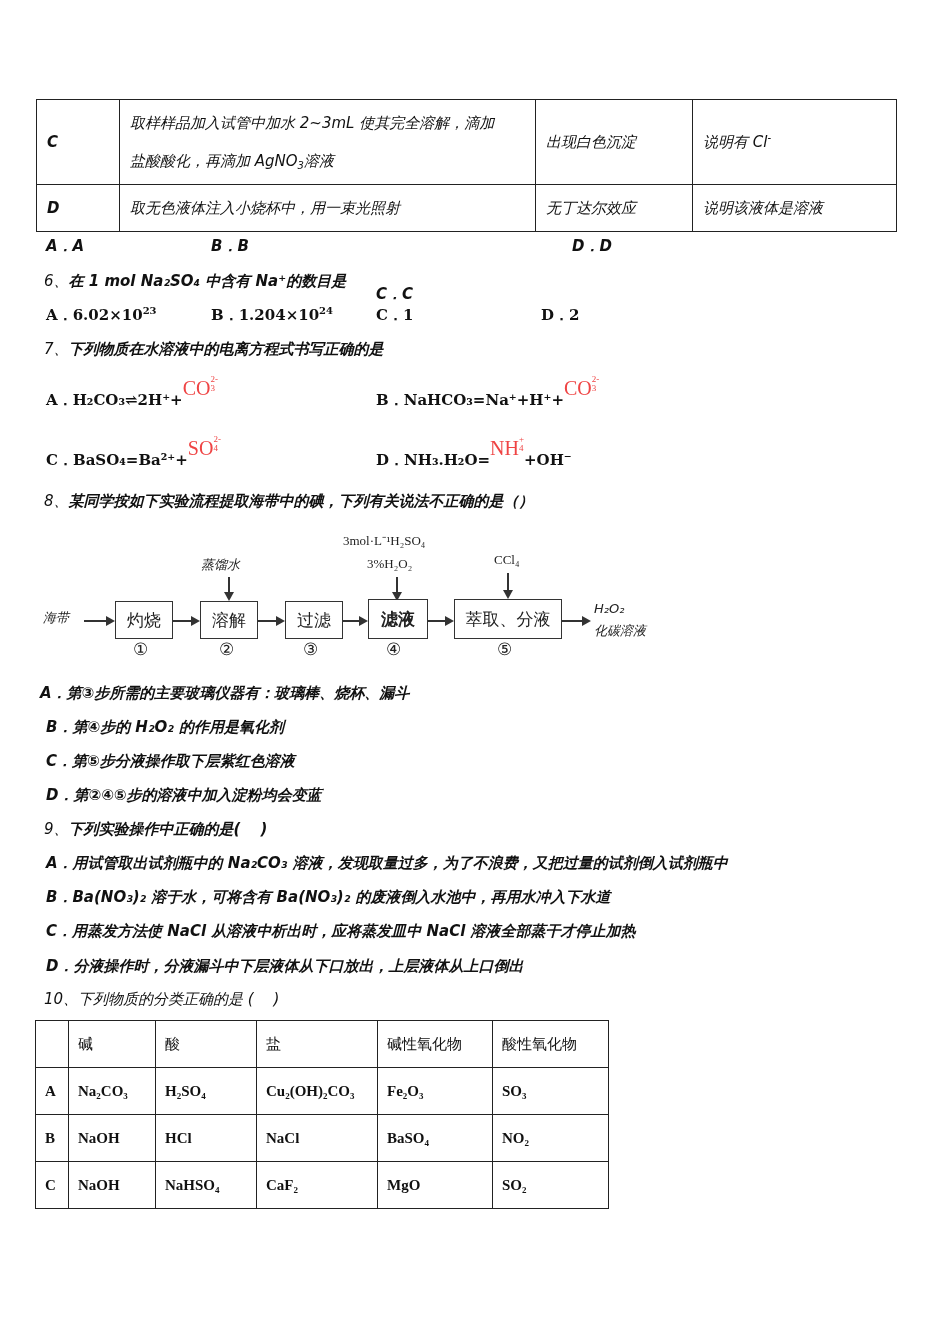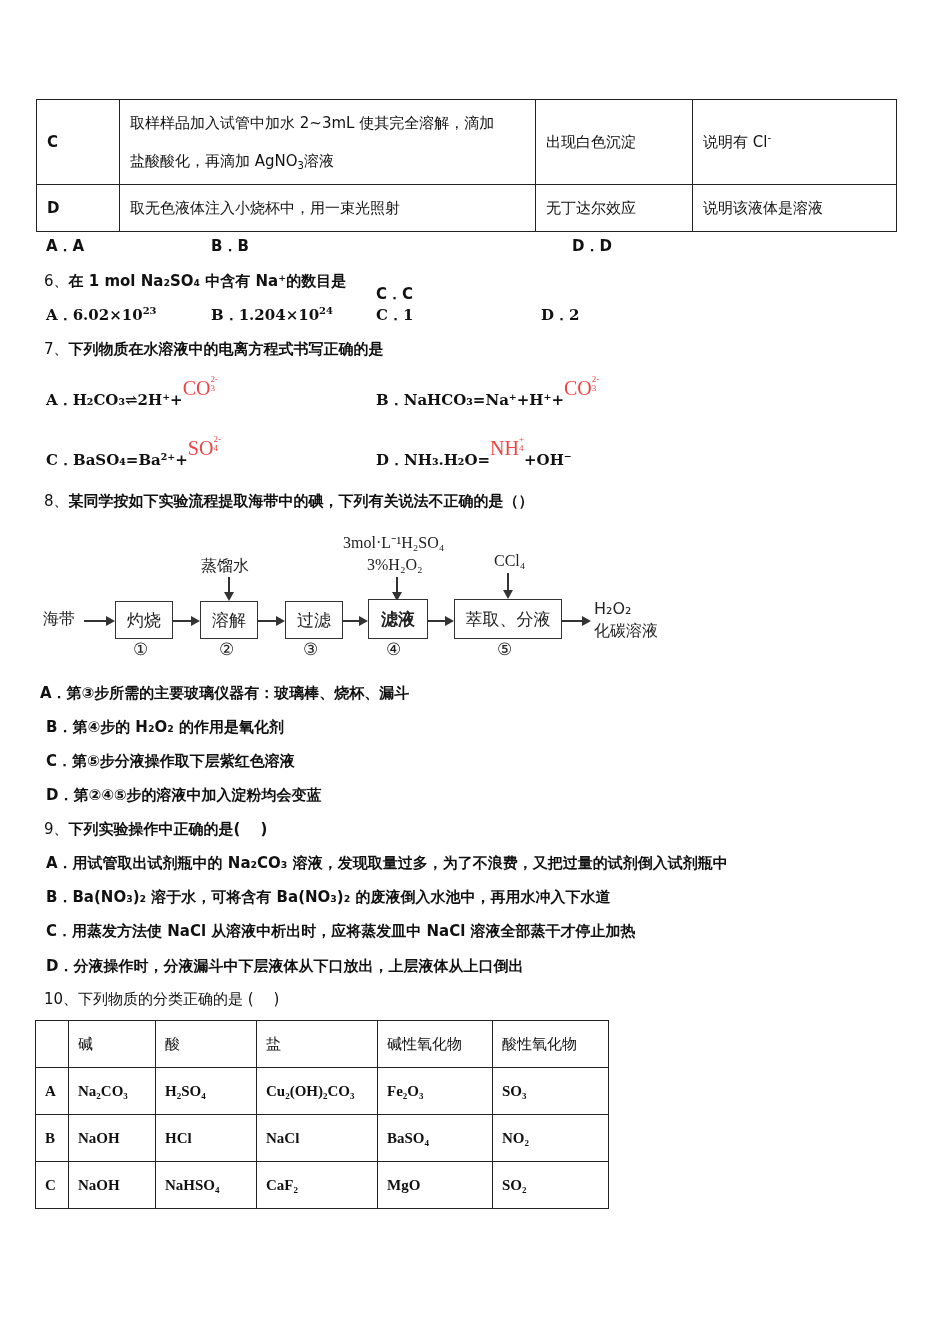--- a/index.html
+++ b/index.html
@@ -4,21 +4,21 @@
 <style>
   html, body { margin: 0; padding: 0; background: #ffffff; }
   body {
     width: 950px; height: 1344px; position: relative; overflow: hidden;
     font-family: "DejaVu Serif", "Liberation Serif", serif;
     color: #111;
   }
   .abs { position: absolute; }
   .b { font-weight: bold; }
   .txt { font-size: 15px; line-height: 20px; white-space: nowrap; }
-  .cn { font-family: "DejaVu Sans", "Liberation Sans", sans-serif; }
+  .cn { font-family: "DejaVu Sans", "Liberation Sans", sans-serif; font-style: italic; }
 
   
   table.t1 { position: absolute; left: 36px; top: 99px; width: 861px; border-collapse: collapse; }
   table.t1 td { border: 1.5px solid #222; font-size: 15px; padding: 0 10px; vertical-align: middle; }
   table.t1 td.letter { width: 62px; font-weight: bold; }
   table.t1 tr.rc td { height: 84px; }
   table.t1 tr.rd td { height: 46px; }
   .cellline { line-height: 38px; }
 
   
@@ -26,21 +26,21 @@
   table.t2 td { border: 1.5px solid #222; height: 46px; font-size: 15px; padding: 0 9px; vertical-align: middle; font-weight: bold; font-family: "Liberation Serif", serif; }
   table.t2 td.hd { font-weight: normal; font-family: "DejaVu Sans", sans-serif; }
 
   sub { font-size: 10px; vertical-align: -3px; line-height: 0; }
   sup { font-size: 10px; vertical-align: 6px; line-height: 0; }
   .ion { font-family: "Liberation Serif", serif; font-weight: normal; color: #ef4444; font-size: 20px; position: relative; top: -10px; }
   .ion .st { display: inline-block; vertical-align: 4px; font-size: 9px; line-height: 9px; text-align: left; }
 
   
   .fbox { position: absolute; border: 1.6px solid #333; background: #fff; font-size: 17px; text-align: center; font-family: "DejaVu Sans", sans-serif; color: #222; }
-  .flab { position: absolute; font-size: 16px; color: #222; white-space: nowrap; }
+  .flab { position: absolute; font-size: 13px; color: #222; white-space: nowrap; }
   .hline { position: absolute; height: 1.6px; background: #333; }
   .vline { position: absolute; width: 1.6px; background: #333; }
   .arrR { position: absolute; width: 0; height: 0; border-top: 5px solid transparent; border-bottom: 5px solid transparent; border-left: 9px solid #333; }
   .arrD { position: absolute; width: 0; height: 0; border-left: 5px solid transparent; border-right: 5px solid transparent; border-top: 9px solid #333; }
   .circ { position: absolute; font-size: 17px; color: #222; }
 </style>
 </head>
 <body>
 
 <table class="t1">

